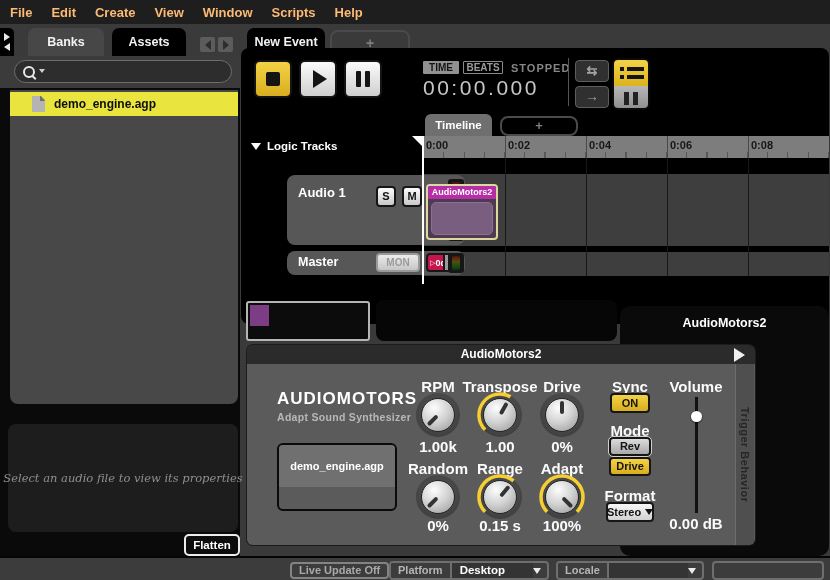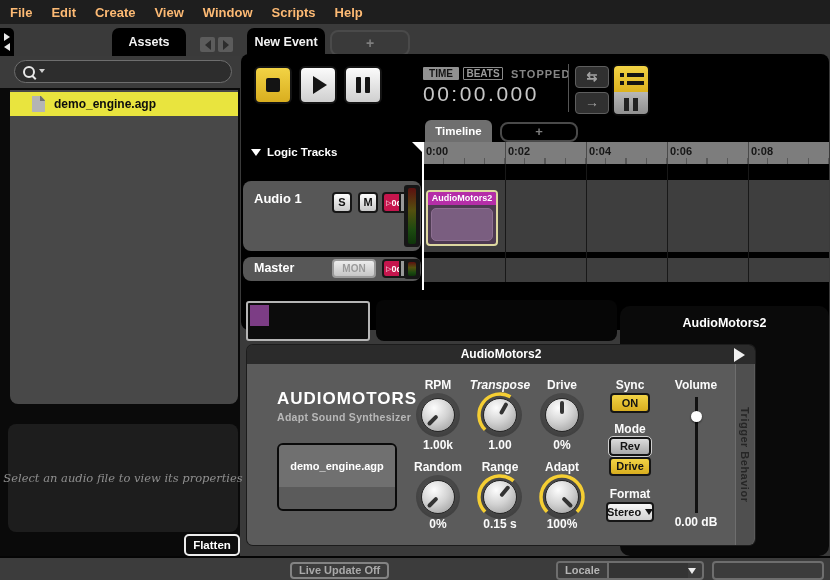--- a/index.html
+++ b/index.html
@@ -28,21 +28,21 @@
   .mag-caret{position:absolute;left:24px;top:8px;width:0;height:0;border-left:3.5px solid transparent;border-right:3.5px solid transparent;border-top:4px solid #cfcfcf;}
   #filelist{left:10px;top:32px;width:228px;height:314px;background:#484848;border-radius:0 0 8px 8px;border-top:2px solid #0a0a0a;}
   #filerow{left:0px;top:2px;width:228px;height:24px;background:#e9e43e;display:flex;align-items:center;}
   .doc-icon{width:13px;height:16px;background:#b4b4b4;margin-left:22px;clip-path:polygon(0 0,68% 0,100% 28%,100% 100%,0 100%);position:relative;}
   .doc-fold{position:absolute;right:0;top:0;width:5px;height:5px;background:#6f6f6f;}
   #filelabel{color:#0d0d0d;font-weight:bold;font-size:12px;margin-left:9px;}
   #propspanel{left:8px;top:368px;width:230px;height:108px;background:#1d1d1d;border-radius:8px;display:flex;align-items:center;justify-content:center;}
   #propsmsg{color:#8f8f8f;font-size:11.5px;font-style:italic;font-family:"DejaVu Serif",serif;white-space:nowrap;}
   #flattenbtn{left:184px;top:478px;width:52px;height:18px;background:#0d0d0d;border:2px solid #ececec;border-radius:5px;color:#fff;font-weight:bold;font-size:11.5px;text-align:center;line-height:18px;}
   
-  #eventpanel{left:241px;top:54px;width:588px;height:276px;background:#000;border-radius:8px;}
+  #eventpanel{left:241px;top:48px;width:588px;height:276px;background:#000;border-radius:8px;}
   .tbtn{width:38px;height:38px;border:2px solid #141414;border-radius:6px;box-sizing:border-box;display:flex;align-items:center;justify-content:center;}
   .tbtn.yellow{background:linear-gradient(#f2d345,#d9ae1f);}
   .tbtn.light{background:linear-gradient(#fbfbfb,#cfcfcf);}
   .sq{width:14px;height:14px;background:#141414;border-radius:2px;}
   .play-tri{width:0;height:0;border-top:9px solid transparent;border-bottom:9px solid transparent;border-left:14px solid #141414;margin-left:4px;}
   .pausebars{display:flex;gap:4px;}
   .pausebars div{width:5px;height:16px;background:#141414;border-radius:1px;}
   .badge-time{background:#919191;color:#141414;font-weight:bold;font-size:10px;text-align:center;line-height:13px;border-radius:1px;}
   .badge-beats{border:1px solid #8a8a8a;color:#9b9b9b;font-weight:bold;font-size:10px;text-align:center;line-height:12px;box-sizing:border-box;border-radius:1px;}
   #stopped{color:#868686;font-weight:bold;font-size:11px;letter-spacing:1px;}
@@ -57,21 +57,21 @@
   #pausebtn div{width:5px;height:13px;background:#222;}
   .tltab{background:#6f6f6f;border-radius:6px 6px 0 0;color:#fff;font-weight:bold;font-size:11.5px;text-align:center;line-height:22px;}
   #logictracks{color:#fff;font-weight:bold;font-size:11.5px;}
   .collapse-tri{display:inline-block;width:0;height:0;border-left:5px solid transparent;border-right:5px solid transparent;border-top:7px solid #fff;margin-right:6px;}
   #ruler{background:#7d7d7d;overflow:hidden;}
   .rlabel{position:absolute;top:3px;color:#161616;font-weight:bold;font-size:11px;}
   #ruler .ticks{position:absolute;left:1px;bottom:0;width:407px;height:6px;background:repeating-linear-gradient(90deg,#585858 0 1px,transparent 1px 20.25px);}
   .rmajor{position:absolute;top:0;width:1px;height:22px;background:#4a4a4a;}
   .lane{background:#3e3e3e;}
   .gline{position:absolute;width:1px;background:#181818;}
-  .trackhdr{background:#575757;border-radius:8px;}
+  .trackhdr{background:#575757;border-radius:8px;margin-left:44px;}
   .tname{position:absolute;color:#fff;font-weight:bold;font-size:13px;}
   .sqbtn{position:absolute;width:20px;height:21px;background:linear-gradient(#fdfdfd,#c9c9c9);border:2px solid #161616;border-radius:4px;box-sizing:border-box;color:#111;font-weight:bold;font-size:11px;text-align:center;line-height:17px;}
   .monbtn{position:absolute;width:44px;height:19px;background:linear-gradient(#ececec,#c6c6c6);border:2px solid #9a9a9a;border-radius:4px;box-sizing:border-box;color:#9a9a9a;font-weight:bold;font-size:10px;text-align:center;line-height:15px;}
   .fader{position:absolute;width:27px;background:#c6154d;border:2px solid #161616;border-radius:4px;box-sizing:border-box;color:#fff;display:flex;align-items:center;overflow:hidden;}
   .fader .ftri{font-size:7px;margin-left:2px;}
   .fader .fval{font-size:9px;font-weight:bold;}
   .fader .fhandle{position:absolute;right:0;top:0;bottom:0;width:6px;background:#9a9a9a;border-left:2px solid #161616;}
   .meter{position:absolute;background:#161616;border-radius:3px;}
   .meter .bar{position:absolute;left:4px;right:4px;top:3px;bottom:3px;border-radius:2px;background:linear-gradient(#5c1010 0%,#54500f 40%,#1c4a10 75%,#0e340a 100%);}
   #clip{border:2px solid #ddd8a0;border-radius:4px;background:#4e3b52;box-sizing:border-box;overflow:hidden;}
@@ -92,21 +92,21 @@
   #trigstrip{position:absolute;left:488px;top:19px;width:18px;height:181px;background:#4f4f4f;border-left:1px solid #6e6e6e;border-radius:0 0 6px 0;display:flex;align-items:center;justify-content:center;}
   #trigstrip span{writing-mode:vertical-rl;color:#262626;font-weight:bold;font-size:11px;letter-spacing:.5px;}
   #brand{color:#fff;font-size:17px;font-weight:600;letter-spacing:1px;}
   #brandsub{color:#b8b8b8;font-size:10.5px;font-weight:600;letter-spacing:.3px;}
   #cardata{left:30px;top:98px;width:120px;height:68px;border:2px solid #0a0a0a;border-radius:6px;overflow:hidden;box-sizing:border-box;position:absolute;}
   #cardatahdr{height:22px;background:#000;position:relative;}
   #cardatalabel{color:#fff;font-weight:bold;font-size:11px;position:absolute;left:6px;top:4px;}
   #browsebtn{position:absolute;right:3px;top:3px;width:46px;height:15px;background:#000;border:2px solid #ececec;border-radius:4px;color:#fff;font-weight:bold;font-size:10.5px;text-align:center;line-height:15px;}
   #cardatabody{height:42px;background:#707070;display:flex;align-items:center;justify-content:center;}
   #cardatafile{color:#fff;font-weight:600;font-size:11px;}
-  .knoblabel,.knobvalue{position:absolute;width:80px;text-align:center;color:#fbfbfb;font-weight:bold;font-size:12px;}
+  .knoblabel,.knobvalue{position:absolute;width:80px;text-align:center;color:#fbfbfb;font-weight:bold;font-size:15px;}
   .knob{position:absolute;width:44px;height:44px;border-radius:50%;background:radial-gradient(circle at 50% 42%,#484848 52%,#363636 100%);}
   .knob .cap{position:absolute;left:5px;top:5px;width:32px;height:32px;border-radius:50%;background:radial-gradient(circle at 38% 28%,#fdfdfd,#d2d2d2 48%,#959595 100%);border:1px solid #262626;}
   .knob .pw{position:absolute;left:0;top:0;width:44px;height:44px;transform:rotate(var(--ang));}
   .knob .ptr{position:absolute;left:50%;top:8px;width:3.5px;height:13px;margin-left:-1.75px;background:#333;border-radius:2px;}
   .knob svg{position:absolute;left:-2px;top:-2px;}
   .ybtn{position:absolute;background:linear-gradient(#f2d345,#d9ae1f);border:2px solid #161616;border-radius:4px;box-sizing:border-box;color:#141414;font-weight:bold;font-size:11px;text-align:center;}
   .gbtn{position:absolute;background:linear-gradient(#dcdcdc,#a8a8a8);border:2px solid #161616;border-radius:4px;box-sizing:border-box;color:#141414;font-weight:bold;font-size:11px;text-align:center;outline:1px solid #cfcfcf;}
   #stereosel{position:absolute;background:linear-gradient(#f7f7f7,#d2d2d2);border:2px solid #161616;border-radius:4px;box-sizing:border-box;color:#141414;font-weight:bold;font-size:11px;display:flex;align-items:center;justify-content:center;gap:4px;}
   .dn-tri{width:0;height:0;border-left:4px solid transparent;border-right:4px solid transparent;border-top:6px solid #141414;}
   #voltrack{position:absolute;width:2.5px;background:#111;}
@@ -131,20 +131,21 @@
   <span class="menu-item">Window</span>
   <span class="menu-item">Scripts</span>
   <span class="menu-item">Help</span>
 </div>
 
 <div id="tabstrip" class="a">
   <div class="a" style="left:0;top:4px;width:14px;height:28px;background:#000;border-radius:0 5px 0 0;">
     <div class="chev a" style="left:4px;top:5px;border-top:4px solid transparent;border-bottom:4px solid transparent;border-left:6px solid #e8e8e8;"></div>
     <div class="chev a" style="left:4px;top:15px;border-top:4px solid transparent;border-bottom:4px solid transparent;border-right:6px solid #e8e8e8;"></div>
   </div>
+  <div class="tab inactive a" style="left:28px;top:4px;width:76px;height:28px;">Banks</div>
   <div class="tab active a" style="left:112px;top:4px;width:74px;height:28px;">Assets</div>
   <div class="navbtn a" style="left:200px;top:13px;">
       <div class="tri-l"></div>
     </div>
   <div class="navbtn a" style="left:218px;top:13px;">
       <div class="tri-r"></div>
     </div>
   <div class="tab active a" style="left:247px;top:4px;width:78px;height:28px;">New Event</div>
   <div class="ghost-tab a" style="left:330px;top:6px;width:80px;height:26px;font-size:14px;line-height:22px;">+</div>
 </div>
@@ -301,21 +302,21 @@
 
   <span class="knoblabel" style="left:151px;top:33px;">RPM</span>
   <div class="knob" style="left:169px;top:48px;--ang:-135deg;">
     <div class="cap"></div>
       <div class="pw">
         <div class="ptr"></div>
       </div>
   </div>
   <span class="knobvalue" style="left:151px;top:93px;">1.00k</span>
 
-  <span class="knoblabel" style="left:213px;top:33px;font-style:italic;">Transpose</span>
+  <span class="knoblabel" style="left:213px;top:33px;">Transpose</span>
   <div class="knob" style="left:231px;top:48px;--ang:30deg;">
     <svg width="48" height="48">
         <path d="M 9.15 38.85 A 21 21 0 0 1 34.5 5.81" stroke="#f5ce33" stroke-width="3.5" fill="none"></path>
       </svg>
     <div class="cap"></div>
       <div class="pw">
         <div class="ptr"></div>
       </div>
   </div>
   <span class="knobvalue" style="left:213px;top:93px;">1.00</span>
@@ -374,20 +375,27 @@
   </div>
 
   <span class="knoblabel" style="left:409px;top:33px;">Volume</span>
   <div id="voltrack" style="left:448px;top:52px;height:116px;"></div>
   <div id="volhandle" style="left:443.5px;top:66px;"></div>
   <span class="knobvalue" style="left:409px;top:170px;">0.00 dB</span>
 </div>
 
 <div id="statusbar" class="a">
   <div id="liveupdate" class="a">Live Update Off</div>
+  <div class="selgroup" style="left:389px;width:160px;">
+    <span class="lbl">Platform</span>
+    <span class="val">
+        <span>Desktop</span>
+      </span>
+    <div class="dn-tri" style="align-self:center;"></div>
+  </div>
   <div class="selgroup" style="left:556px;width:148px;">
     <span class="lbl">Locale</span>
     <span class="val">
         <span></span>
       </span>
     <div class="dn-tri" style="align-self:center;"></div>
   </div>
   <div class="selgroup" style="left:712px;width:112px;"></div>
 </div>
 

